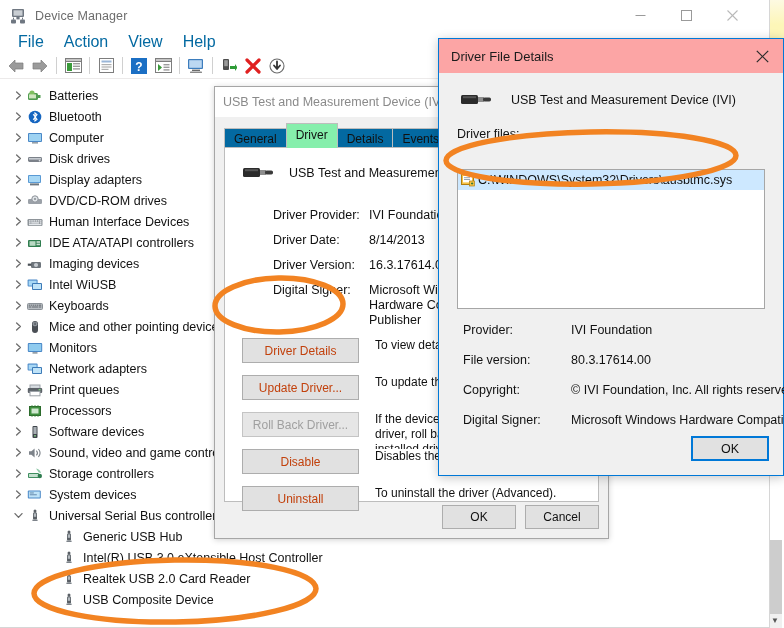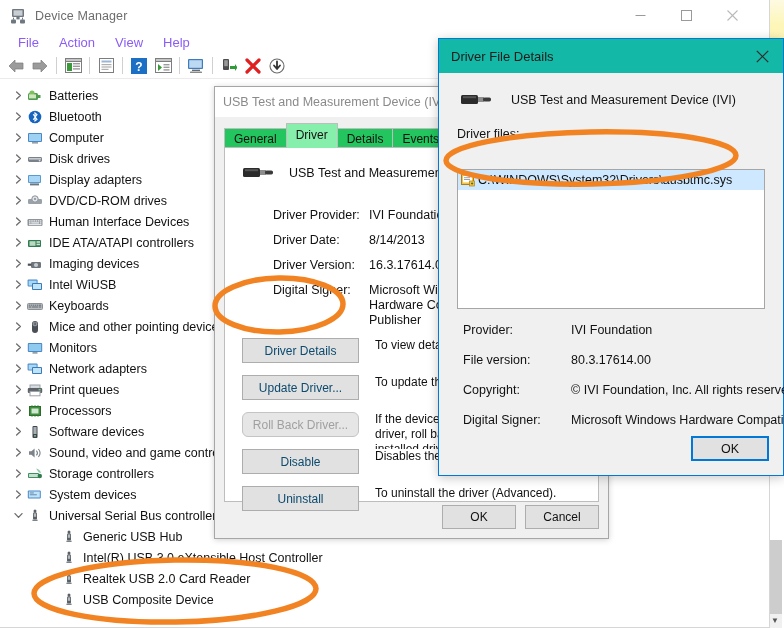--- a/index.html
+++ b/index.html
@@ -63,21 +63,21 @@
     margin-left: 8px; font-size: 12.5px; color: #6d6d6d; letter-spacing: .1px;
   }
   .dm-winbtns { position: absolute; right: 14px; top: 0; display: flex; height: 31px; }
   .dm-winbtn { width: 46px; height: 31px; display:flex; align-items:center; justify-content:center; }
   .dm-winbtn svg { display:block; }
 
   .dm-menubar {
     position: absolute; left: 0; top: 31px; width: 100%; height: 22px;
     display: flex; align-items: center; background: #ffffff; padding-left: 8px;
   }
-  .dm-menu-item { font-size: 13px; color: #8b5cf6; padding: 2px 10px; }
+  .dm-menu-item { font-size: 16px; color: #0369a1; padding: 2px 10px; }
 
   .dm-toolbar {
     position: absolute; left: 0; top: 53px; width: 100%; height: 26px;
     background: #ffffff; display: flex; align-items: center; padding-left: 4px;
     border-bottom: 1px solid #eceaea;
   }
   .tb-btn { width: 24px; height: 22px; display:flex; align-items:center; justify-content:center; }
   .tb-sep { width: 1px; height: 17px; background: #d0d0d0; margin: 0 4px; }
 
   .dm-tree {
@@ -103,58 +103,58 @@
     background: #f0f0f0; border: 1px solid #a6a6a6;
     box-shadow: 0 1px 6px rgba(0,0,0,.18);
   }
   .props-title {
     height: 30px; background: #ffffff; display: flex; align-items: center; padding-left: 8px;
     font-size: 12.5px; color: #8a8a8a; white-space: nowrap; overflow: hidden;
   }
   .props-body { position: absolute; left:0; right:0; top: 30px; bottom: 0; background: #f0f0f0; }
   .tabstrip { position: absolute; left: 9px; top: 9px; display: flex; align-items: flex-end; height: 22px; }
   .tab {
-    font-size: 12px; color: #111; padding: 3px 9px 4px 9px; background: #22c55e;
+    font-size: 12px; color: #111; padding: 3px 9px 4px 9px; background: #0369a1;
     border: 1px solid #bdbdbd; border-bottom: none; margin-right: -1px; position: relative; top: 2px;
   }
   .tab.active { background: #86efac; top: 0; padding-top: 4px; padding-bottom: 6px; z-index: 2; }
   .tabpanel {
     position: absolute; left: 9px; right: 9px; top: 30px; height: 355px;
     background: #ffffff; border: 1px solid #bdbdbd;
   }
   .dev-head { display: flex; align-items: center; padding: 12px 0 0 14px; }
   .dev-head .dev-name { font-size: 12.5px; color: #111; margin-left: 14px; white-space: nowrap; }
   .drv-fields { margin: 22px 0 0 48px; }
   .drv-row { display: flex; font-size: 12.5px; color: #111; margin-bottom: 10px; line-height: 15px; }
   .drv-row .k { width: 96px; flex: 0 0 auto; }
   .drv-row .v { white-space: nowrap; }
   .btnlist { position: absolute; left: 17px; top: 190px; }
   .wbtn {
     width: 117px; height: 25px; background: #e1e1e1; border: 1px solid #adadad;
-    font-size: 12px; color: #0c4a6e; display:flex; align-items:center; justify-content:center;
+    font-size: 12px; color: #c2410c; display:flex; align-items:center; justify-content:center;
     margin-bottom: 12px;
   }
-  .wbtn.disabled { color: #a0a0a0; background: #e6e6e6; border-color: #c4c4c4; border-radius: 6px; }
+  .wbtn.disabled { color: #a0a0a0; background: #e6e6e6; border-color: #c4c4c4; }
   .btndesc { position: absolute; left: 150px; top: 190px; }
   .btndesc .d { font-size: 12px; color: #111; height: 37px; line-height: 15px; white-space: nowrap; overflow: hidden; }
   .props-footer { position: absolute; right: 9px; bottom: 9px; display: flex; }
   .footbtn {
     width: 74px; height: 24px; background: #e1e1e1; border: 1px solid #adadad;
     font-size: 12px; color: #111; display:flex; align-items:center; justify-content:center;
     margin-left: 9px;
   }
 
   
   .dfd {
     position: absolute; left: 438px; top: 38px; width: 346px; height: 438px;
     background: #f0f0f0; border: 1px solid #0078d7;
     box-shadow: 0 2px 10px rgba(0,0,0,.22);
   }
   .dfd-title {
-    height: 34px; background: #14b8a6; display: flex; align-items: center; padding-left: 12px;
+    height: 34px; background: #fca5a5; display: flex; align-items: center; padding-left: 12px;
     font-size: 13px; color: #1b1b1b;
   }
   .dfd-close {
     position: absolute; right: 0; top: 0; width: 42px; height: 34px;
     display:flex; align-items:center; justify-content:center;
   }
   .dfd-body { position: absolute; left:0; right:0; top: 34px; bottom: 0; background: #f0f0f0; }
   .dfd-dev { display:flex; align-items:center; padding: 14px 0 0 18px; }
   .dfd-dev .nm { font-size: 12.5px; color: #111; margin-left: 18px; }
   .dfd-label { font-size: 12.5px; color: #111; margin: 14px 0 3px 18px; }

